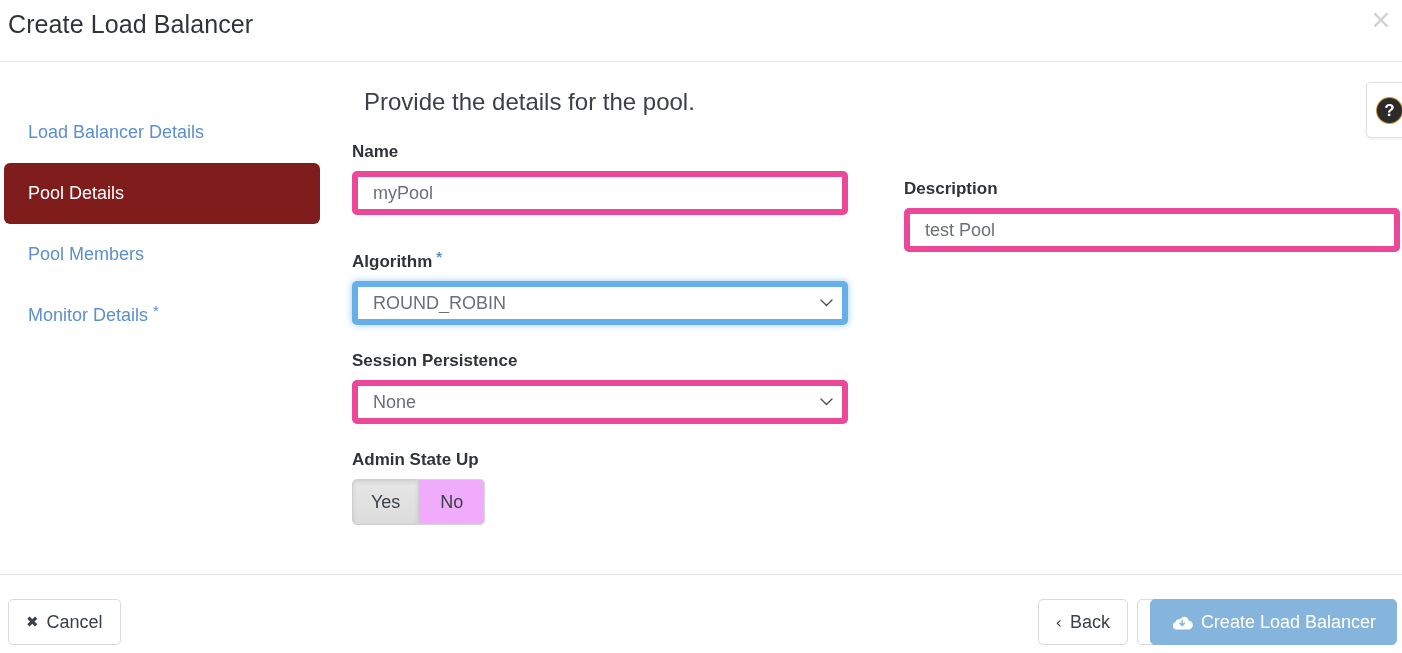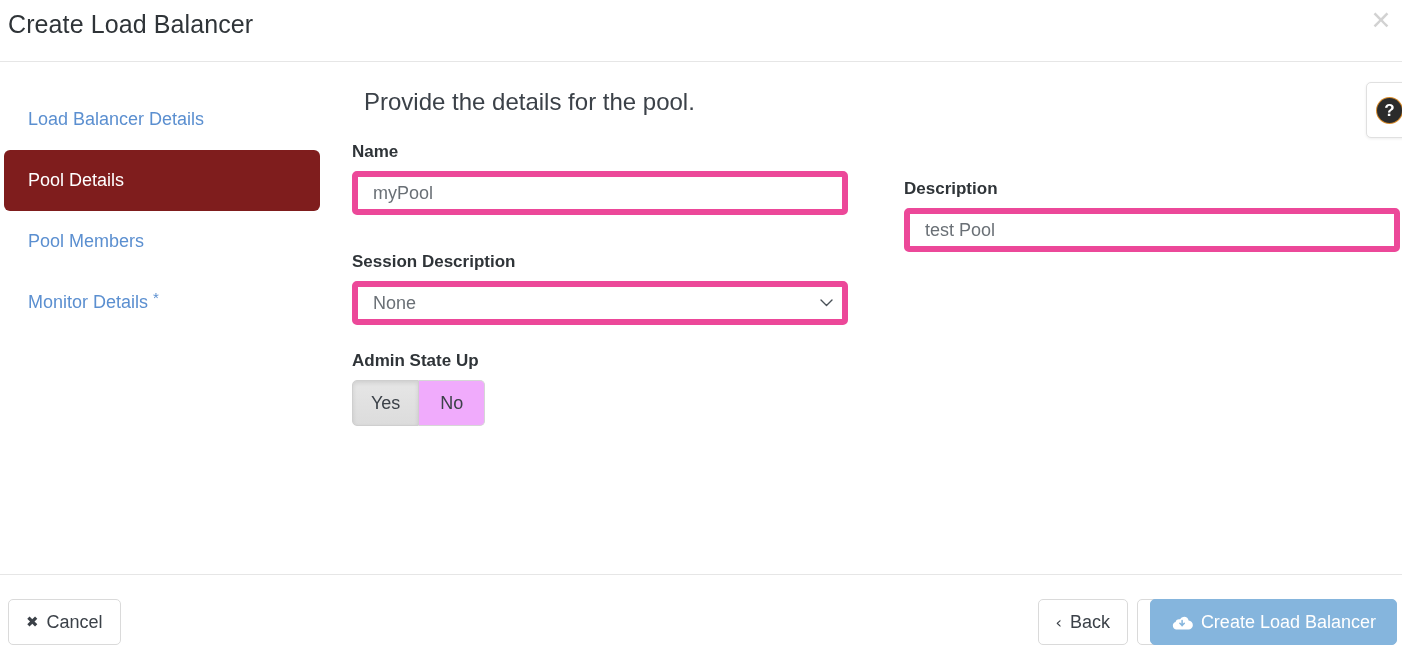--- a/index.html
+++ b/index.html
@@ -62,21 +62,21 @@
   }
 
   
   .modal-body {
     position: absolute; left: 0; top: 62px;
     width: 1402px; height: 512px;
   }
 
   
   .wizard-nav {
-    position: absolute; left: 4px; top: 27px;
+    position: absolute; left: 4px; top: 40px;
     width: 316px;
   }
   .nav-item {
     height: 61px;
     display: flex; align-items: center;
     padding-left: 24px;
     border-radius: 6px;
     font-size: 18px;
     color: #5b8fd0;
     cursor: pointer;
@@ -268,24 +268,42 @@
         <div class="col-left field-block">
           <div class="field-label">Name</div>
           <input class="form-control" type="text" placeholder="myPool" style="">
         </div>
         <div class="col-right field-block">
           <div class="field-label">Description</div>
           <input class="form-control" type="text" placeholder="test Pool" style="">
         </div>
       </div>
 
-
       <div class="row">
         <div class="col-left field-block">
-          <div class="field-label">Session Description</div>
+          <div class="field-label">
+            <span>Algorithm</span><span class="req-star">*</span>
+          </div>
+          <div class="select-wrap focused">
+            <select class="form-control">
+              <option>ROUND_ROBIN</option>
+            </select>
+            <span class="chevron-down-icon">
+              <svg viewBox="0 0 13 8" width="13" height="8" xmlns="http://www.w3.org/2000/svg">
+                <path d="M1 1 L6.5 6.5 L12 1" fill="none" stroke="#4a5158" stroke-width="1.4" stroke-linecap="round" stroke-linejoin="round"></path>
+              </svg>
+            </span>
+          </div>
+        </div>
+        <div class="col-right"></div>
+      </div>
+
+      <div class="row">
+        <div class="col-left field-block">
+          <div class="field-label">Session Persistence</div>
           <div class="select-wrap">
             <select class="form-control">
               <option>None</option>
             </select>
             <span class="chevron-down-icon">
               <svg viewBox="0 0 13 8" width="13" height="8" xmlns="http://www.w3.org/2000/svg">
                 <path d="M1 1 L6.5 6.5 L12 1" fill="none" stroke="#4a5158" stroke-width="1.4" stroke-linecap="round" stroke-linejoin="round"></path>
               </svg>
             </span>
           </div>

